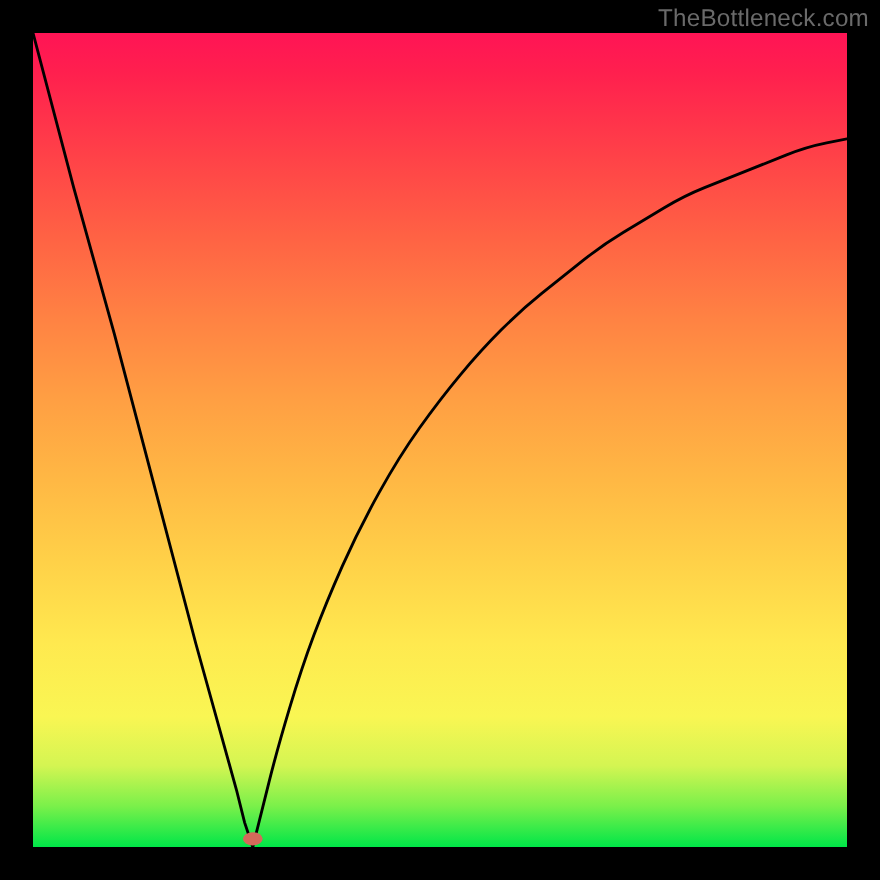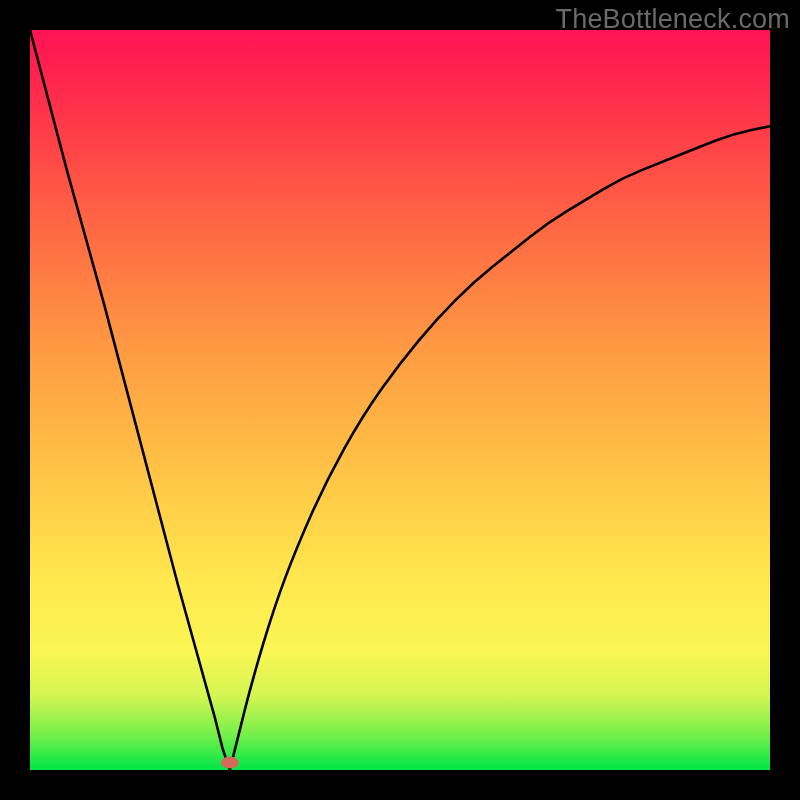--- a/index.html
+++ b/index.html
@@ -45,21 +45,21 @@
     left: 0;
     top: 0;
     width: 740px;
     height: 740px;
   }
   .watermark {
     position: absolute;
     top: 4px;
     right: 10px;
     color: #6a6a6a;
-    font-size: 27px;
+    font-size: 22px;
     font-weight: 400;
     letter-spacing: 0.2px;
   }
 </style>
 </head>
 <body>
 
 <div class="frame">
   <div class="plot-area">
     <svg class="plot-svg" viewBox="0 0 740 740" preserveAspectRatio="none">

